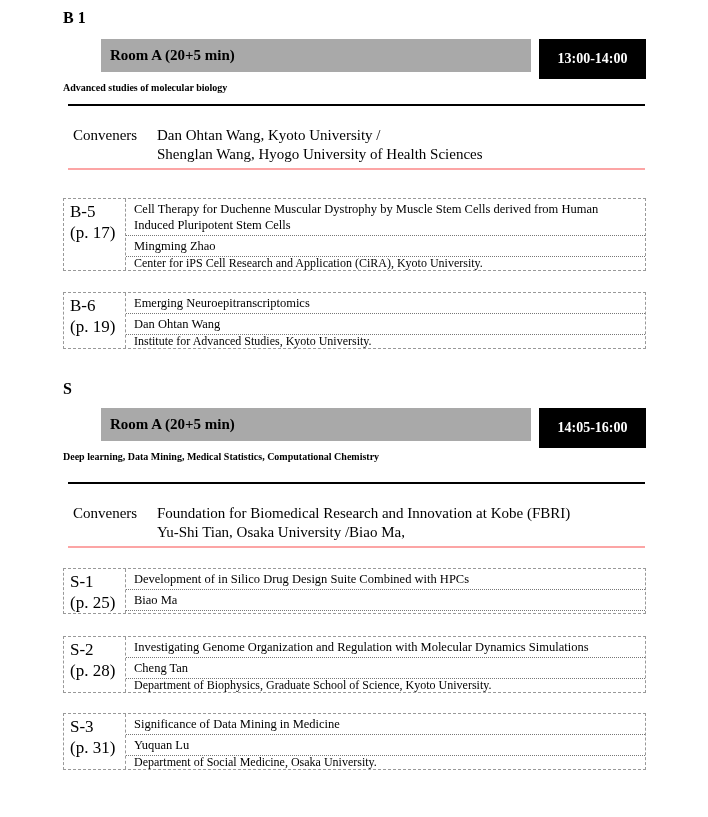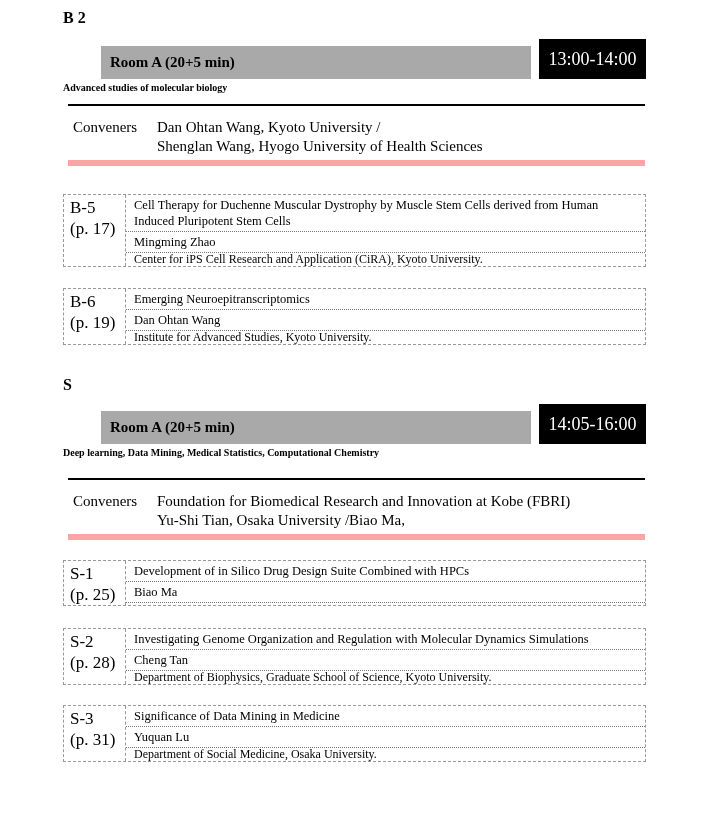--- a/index.html
+++ b/index.html
@@ -4,30 +4,30 @@
 <style>
   html,body{margin:0;padding:0;}
   body{
     width:708px;height:817px;background:#ffffff;color:#000;
     font-family:"Liberation Serif","DejaVu Serif",serif;
     overflow:hidden;
   }
   .page{box-sizing:border-box;width:708px;padding:8px 62px 0 63px;}
   .sec-heading{font-size:16px;font-weight:bold;line-height:19px;}
 
-  .room-bar{display:flex;align-items:flex-end;height:40px;margin-top:12px;padding-left:38px;}
+  .room-bar{display:flex;align-items:flex-start;height:40px;margin-top:12px;padding-left:38px;}
   .room-left{flex:1;height:33px;background:#a9a9a9;display:flex;align-items:center;
     padding-left:9px;font-weight:bold;font-size:15px;}
-  .time-box{width:107px;height:40px;background:#000;color:#fff;font-weight:normal;
-    font-size:18px;display:flex;align-items:center;justify-content:center;margin-left:8px;}
+  .time-box{width:107px;height:40px;background:#000;color:#fff;font-weight:bold;
+    font-size:14px;display:flex;align-items:center;justify-content:center;margin-left:8px;}
 
   .session-title{font-weight:bold;font-size:10px;line-height:18px;}
 
-  .conveners{margin-left:5px;margin-right:1px;border-top:2px solid #000;border-bottom:6px solid #fca5a5;
-    padding:12px 0 4px 5px;display:flex;font-size:15px;}
+  .conveners{margin-left:5px;margin-right:1px;border-top:2px solid #000;border-bottom:2px solid #fca5a5;
+    padding:20px 0 4px 5px;display:flex;font-size:15px;}
   .conv-label{width:84px;flex-shrink:0;line-height:19px;}
   .conv-lines div{line-height:19px;}
 
   .entry{border:1px dashed #999;display:flex;background:#fff;}
   .entry-left{width:55px;flex-shrink:0;border-right:1px dashed #999;
     padding:2px 0 0 6px;font-size:17px;line-height:21px;}
   .entry-right{flex:1;display:flex;flex-direction:column;min-width:0;}
   .entry-title{padding:2px 6px 2px 8px;font-size:12.5px;line-height:16px;border-bottom:1px dotted #777;}
   .entry-speaker{padding:0 8px;font-size:12.5px;line-height:20px;border-bottom:1px dotted #777;}
   .entry-affil{padding:0 8px 1px 8px;font-size:12px;line-height:12px;}
@@ -36,21 +36,21 @@
   .mt7{margin-top:7px}.mt10{margin-top:10px}
   .mt16{margin-top:16px}.mt20{margin-top:20px}.mt21{margin-top:21px}.mt22{margin-top:22px}
   .mt28{margin-top:28px}.mt30{margin-top:30px}
 </style>
 </head>
 <body>
 
 <div class="page">
 
   <div>
-    <div class="sec-heading">B 2</div>
+    <div class="sec-heading">B 1</div>
 
     <div class="room-bar">
       <div class="room-left">Room A (20+5 min)</div>
       <div class="time-box">13:00-14:00</div>
     </div>
 
     <div class="session-title">Advanced studies of molecular biology</div>
 
     <div class="conveners mt7">
       <div class="conv-label">Conveners</div>

